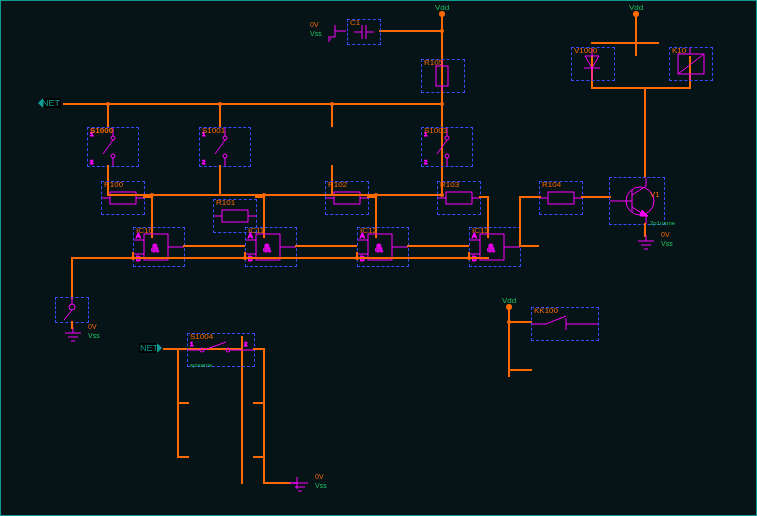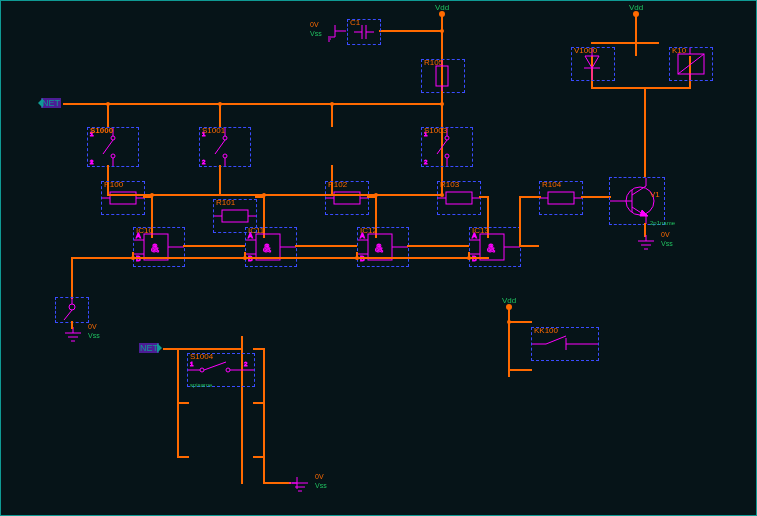--- a/index.html
+++ b/index.html
@@ -1,31 +1,31 @@
 <!DOCTYPE html>
 <html><head>
 <meta charset="utf-8">
 <style>
   body { margin:0; padding:0; background:#061418; font-family:sans-serif; }
   .canvas { position:relative; width:757px; height:516px; background:#061418; border:1px solid #0f9a94; box-sizing:border-box; overflow:hidden; }
   .comp { position:absolute; border:1px dashed #3a4cff; }
   .comp.big { width:50px; height:38px; }
   .comp.md  { width:42px; height:32px; }
   .comp.sm  { width:32px; height:24px; }
-  .comp.wide{ width:66px; height:32px;margin-top:20px; }
+  .comp.wide{ width:66px; height:32px; }
   .comp .ref { position:absolute; top:-2px; left:2px; font-size:8px; color:#ff6a00; white-space:nowrap; }
   .comp .val { position:absolute; bottom:-2px; left:2px; font-size:6px; color:#20c060; white-space:nowrap; }
   .comp svg { position:absolute; top:0; left:0; width:100%; height:100%; overflow:visible; }
   .comp svg * { fill:none; stroke:#ff00ff; stroke-width:1; }
   .pin { font-size:6px; fill:#ff6a00; stroke:none; }
   .amp { font-size:11px; fill:#ff00ff; stroke:none; font-weight:bold; }
   .ab  { font-size:7px; fill:#ff6a00; stroke:none; }
   .wire { position:absolute; background:#ff6a00; }
   .dot  { position:absolute; width:4px; height:4px; border-radius:50%; background:#ff6a00; transform:translate(-2px,-2px); }
-  .netlabel { position:absolute; color:#0f9a94; font-size:9px; background:#4c1d95; padding:0 1px; }
+  .netlabel { position:absolute; color:#0f9a94; font-size:9px; background:#000000; padding:0 1px; }
   .netlabel::before { content:""; position:absolute; left:-8px; top:50%; transform:translateY(-50%); border:5px solid transparent; border-right-color:#0f9a94; }
   .netlabel.right::before { left:auto; right:-8px; border-right-color:transparent; border-left-color:#0f9a94; }
   .gnd { position:absolute; width:22px; height:18px; }
   .gnd svg * { stroke:#ff00ff; stroke-width:1; fill:none; }
   .gnd .gv { position:absolute; left:26px; top:-4px; font-size:7px; color:#ff6a00; }
   .gnd .gl { position:absolute; left:26px; top:5px;  font-size:7px; color:#20c060; }
   .pwr { position:absolute; width:6px; height:6px; border-radius:50%; background:#ff6a00; transform:translate(-3px,-3px); }
   .pwrlbl { position:absolute; font-size:8px; color:#20c060; transform:translateX(-50%); }
 </style>
 </head>

